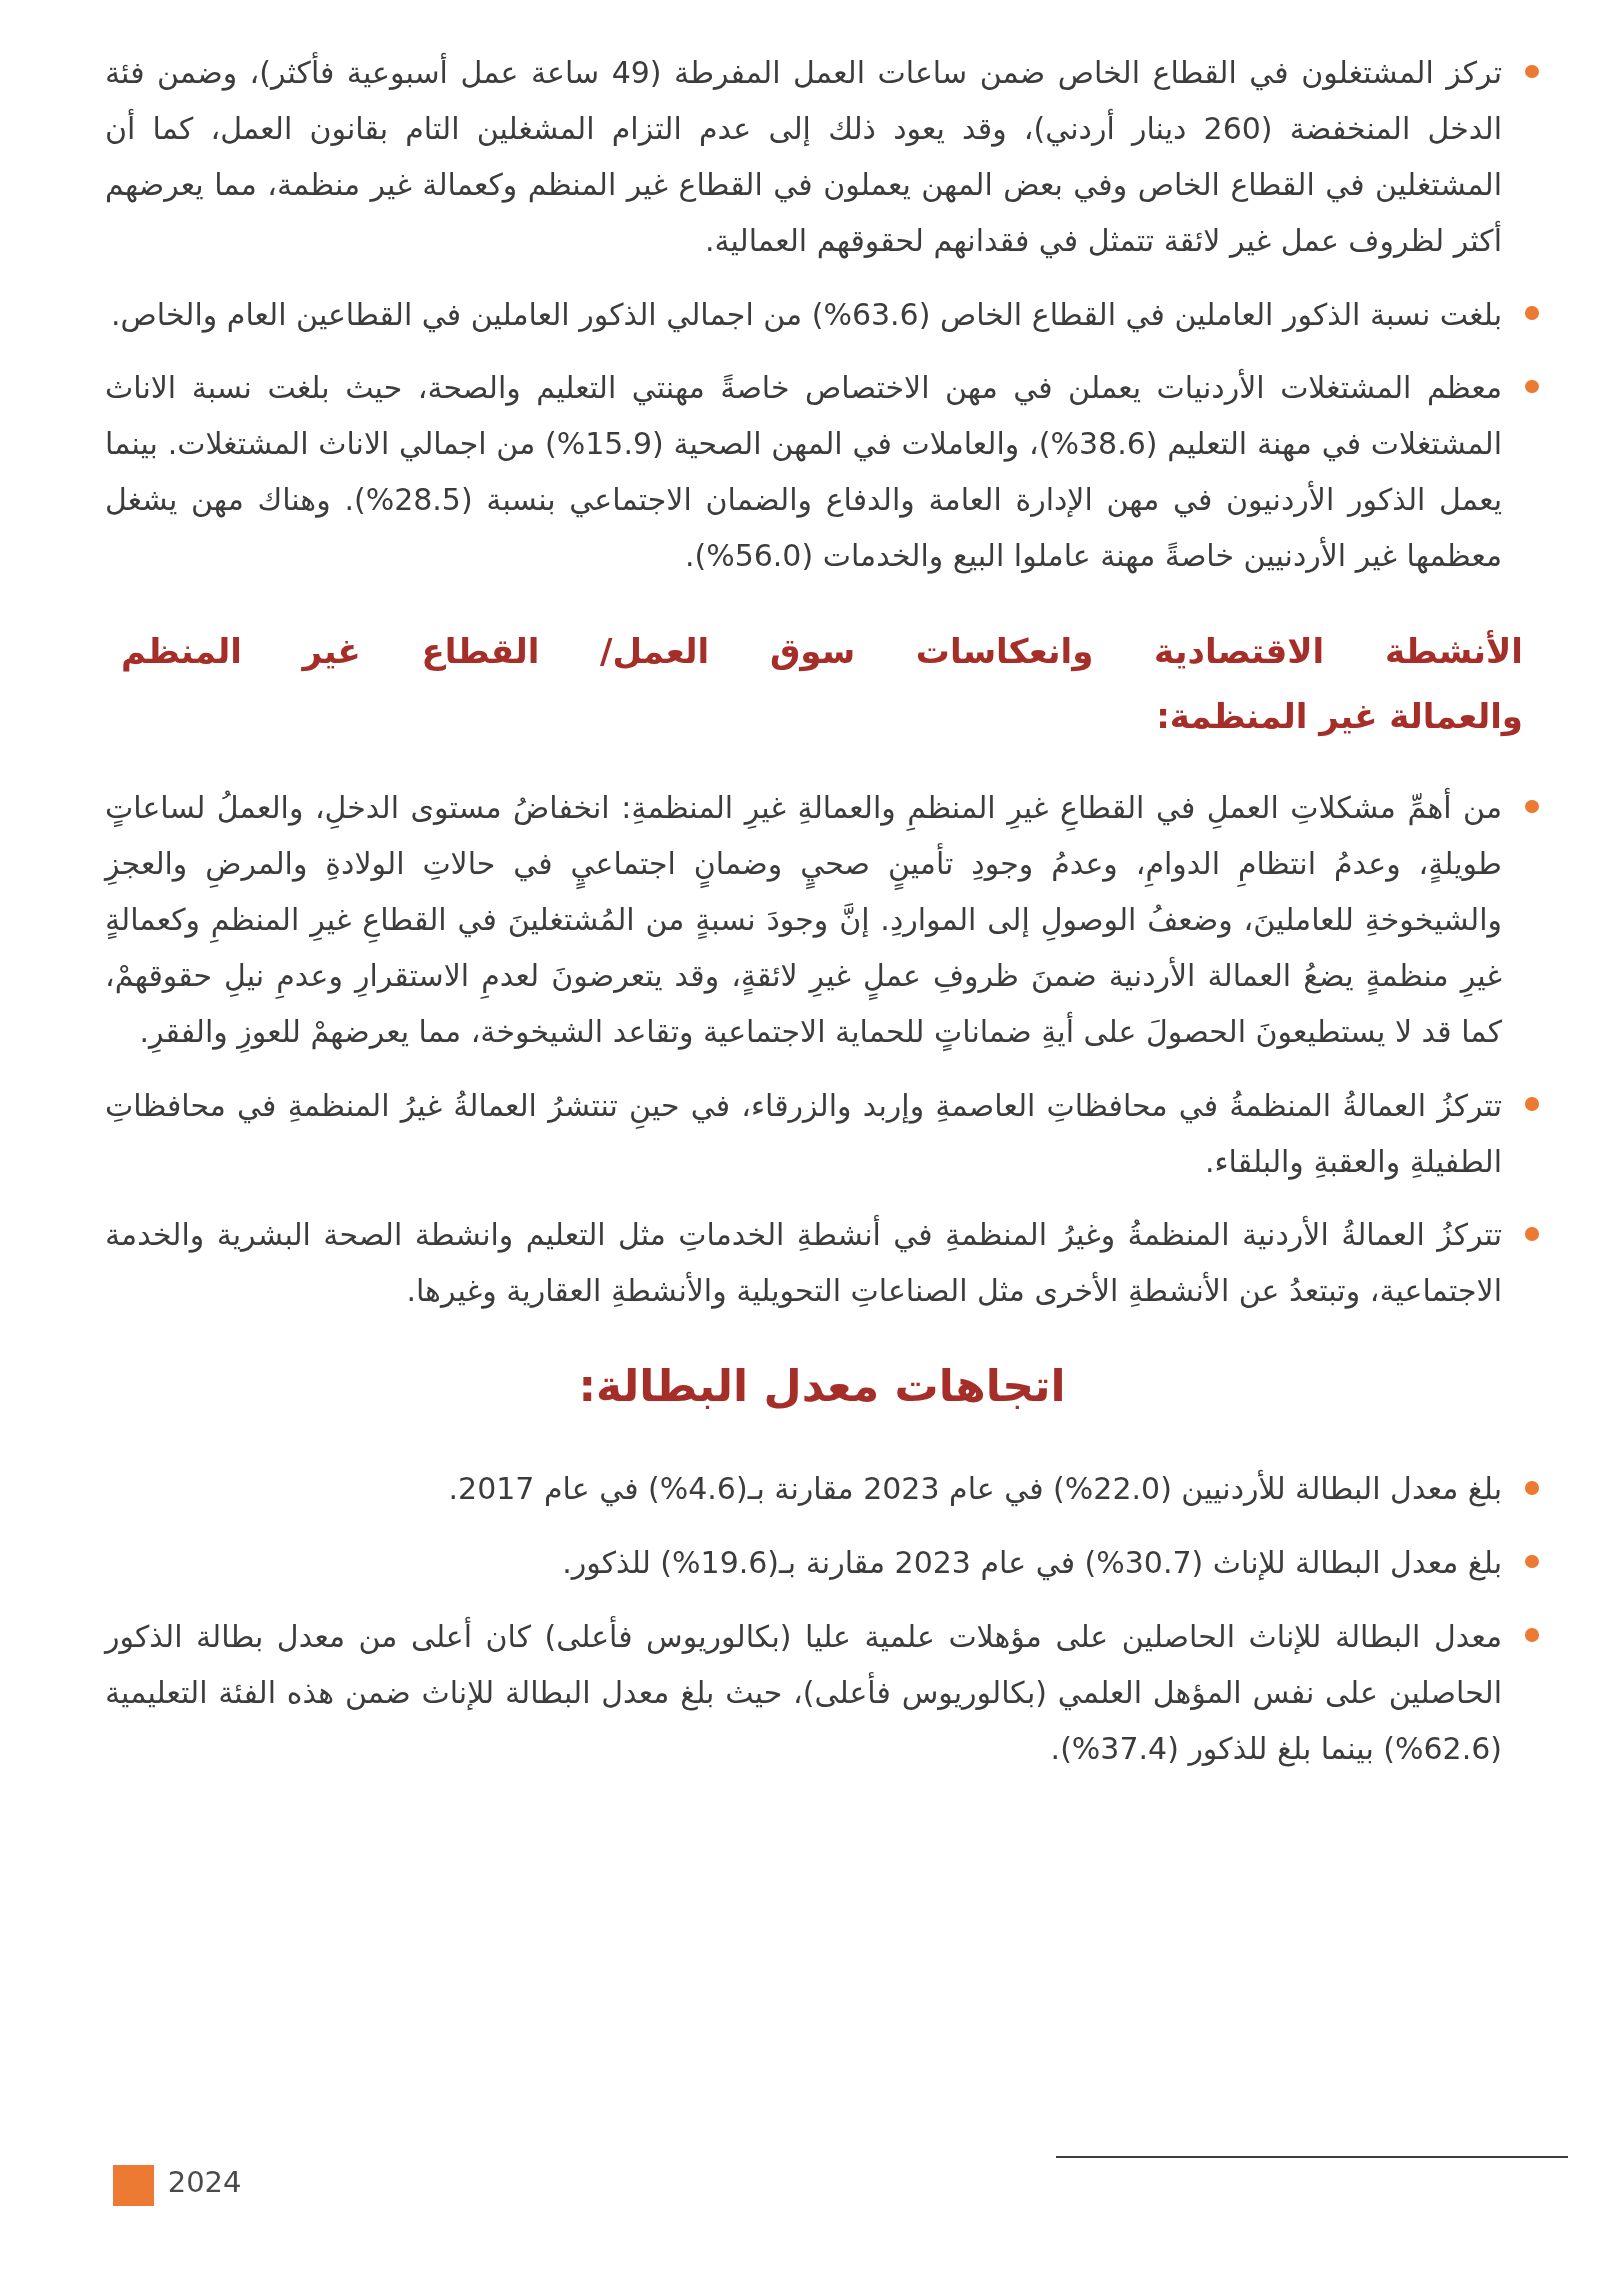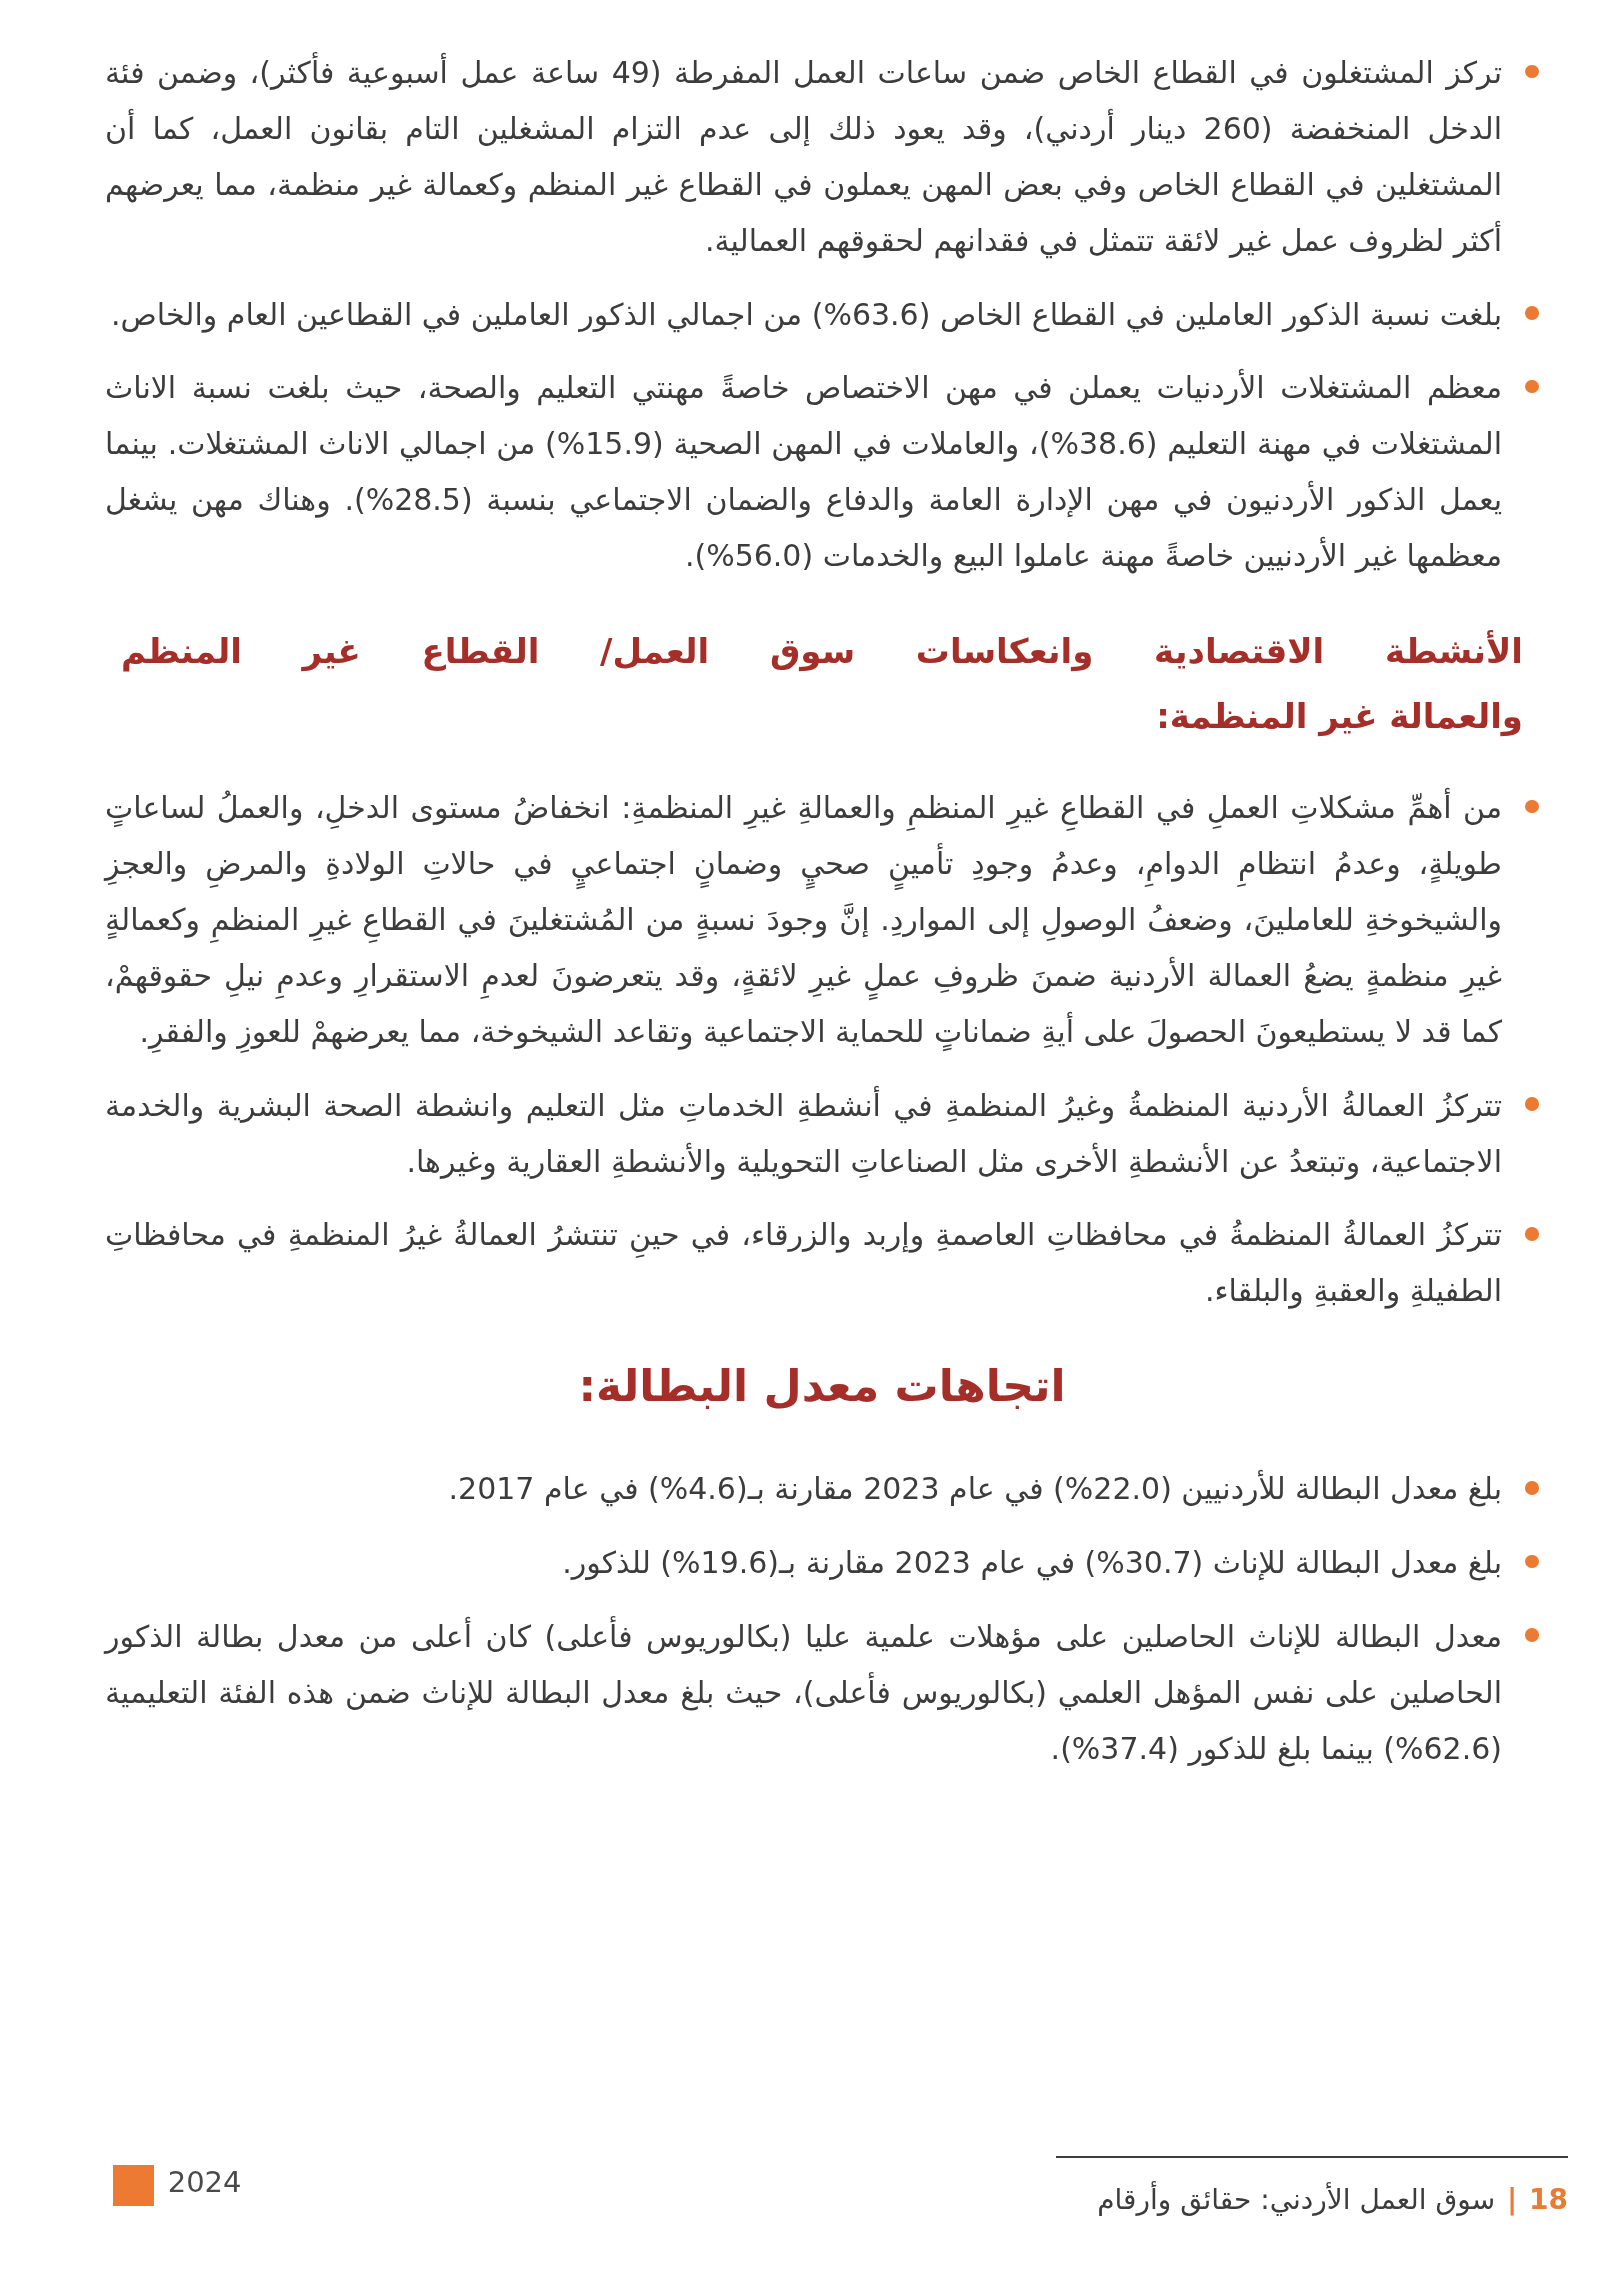--- a/index.html
+++ b/index.html
@@ -149,25 +149,25 @@
       <span class="h-line2">والعمالة غير المنظمة:</span>
     </h1>
 
     <ul class="bullets">
       <li>
         <span class="dot"></span>
         <p>من أهمِّ مشكلاتِ العملِ في القطاعِ غيرِ المنظمِ والعمالةِ غيرِ المنظمةِ: انخفاضُ مستوى الدخلِ، والعملُ لساعاتٍ طويلةٍ، وعدمُ انتظامِ الدوامِ، وعدمُ وجودِ تأمينٍ صحيٍ وضمانٍ اجتماعيٍ في حالاتِ الولادةِ والمرضِ والعجزِ والشيخوخةِ للعاملينَ، وضعفُ الوصولِ إلى المواردِ. إنَّ وجودَ نسبةٍ من المُشتغلينَ في القطاعِ غيرِ المنظمِ وكعمالةٍ غيرِ منظمةٍ يضعُ العمالة الأردنية ضمنَ ظروفِ عملٍ غيرِ لائقةٍ، وقد يتعرضونَ لعدمِ الاستقرارِ وعدمِ نيلِ حقوقهمْ، كما قد لا يستطيعونَ الحصولَ على أيةِ ضماناتٍ للحماية الاجتماعية وتقاعد الشيخوخة، مما يعرضهمْ للعوزِ والفقرِ.</p>
       </li>
       <li>
         <span class="dot"></span>
-        <p>تتركزُ العمالةُ الأردنية المنظمةُ وغيرُ المنظمةِ في أنشطةِ الخدماتِ مثل التعليم وانشطة الصحة البشرية والخدمة الاجتماعية، وتبتعدُ عن الأنشطةِ الأخرى مثل الصناعاتِ التحويلية والأنشطةِ العقارية وغيرها.</p>
+        <p>تتركزُ العمالةُ المنظمةُ في محافظاتِ العاصمةِ وإربد والزرقاء، في حينِ تنتشرُ العمالةُ غيرُ المنظمةِ في محافظاتِ الطفيلةِ والعقبةِ والبلقاء.</p>
       </li>
       <li>
         <span class="dot"></span>
-        <p>تتركزُ العمالةُ المنظمةُ في محافظاتِ العاصمةِ وإربد والزرقاء، في حينِ تنتشرُ العمالةُ غيرُ المنظمةِ في محافظاتِ الطفيلةِ والعقبةِ والبلقاء.</p>
+        <p>تتركزُ العمالةُ الأردنية المنظمةُ وغيرُ المنظمةِ في أنشطةِ الخدماتِ مثل التعليم وانشطة الصحة البشرية والخدمة الاجتماعية، وتبتعدُ عن الأنشطةِ الأخرى مثل الصناعاتِ التحويلية والأنشطةِ العقارية وغيرها.</p>
       </li>
     </ul>
 
     <h2 class="section-heading">اتجاهات معدل البطالة:</h2>
 
     <ul class="bullets">
       <li>
         <span class="dot"></span>
         <p>بلغ معدل البطالة للأردنيين (22.0%) في عام 2023 مقارنة بـ(4.6%) في عام 2017.</p>
       </li>
@@ -179,23 +179,20 @@
         <span class="dot"></span>
         <p>معدل البطالة للإناث الحاصلين على مؤهلات علمية عليا (بكالوريوس فأعلى) كان أعلى من معدل بطالة الذكور الحاصلين على نفس المؤهل العلمي (بكالوريوس فأعلى)، حيث بلغ معدل البطالة للإناث ضمن هذه الفئة التعليمية (62.6%) بينما بلغ للذكور (37.4%).</p>
       </li>
     </ul>
 
   </div>
 
   <div class="footer">
     <div class="footer-right">
       <div class="footer-rule"></div>
-      <div class="footer-crumb">
-        <span class="pg">18</span><span class="sep">|</span><span class="doc">سوق العمل الأردني: حقائق وأرقام</span>
-      </div>
     </div>
     <div class="footer-left">
       <span class="year-square"></span>
       <span class="year-label">2024</span>
     </div>
   </div>
 </div>
 
 
 </body></html>

